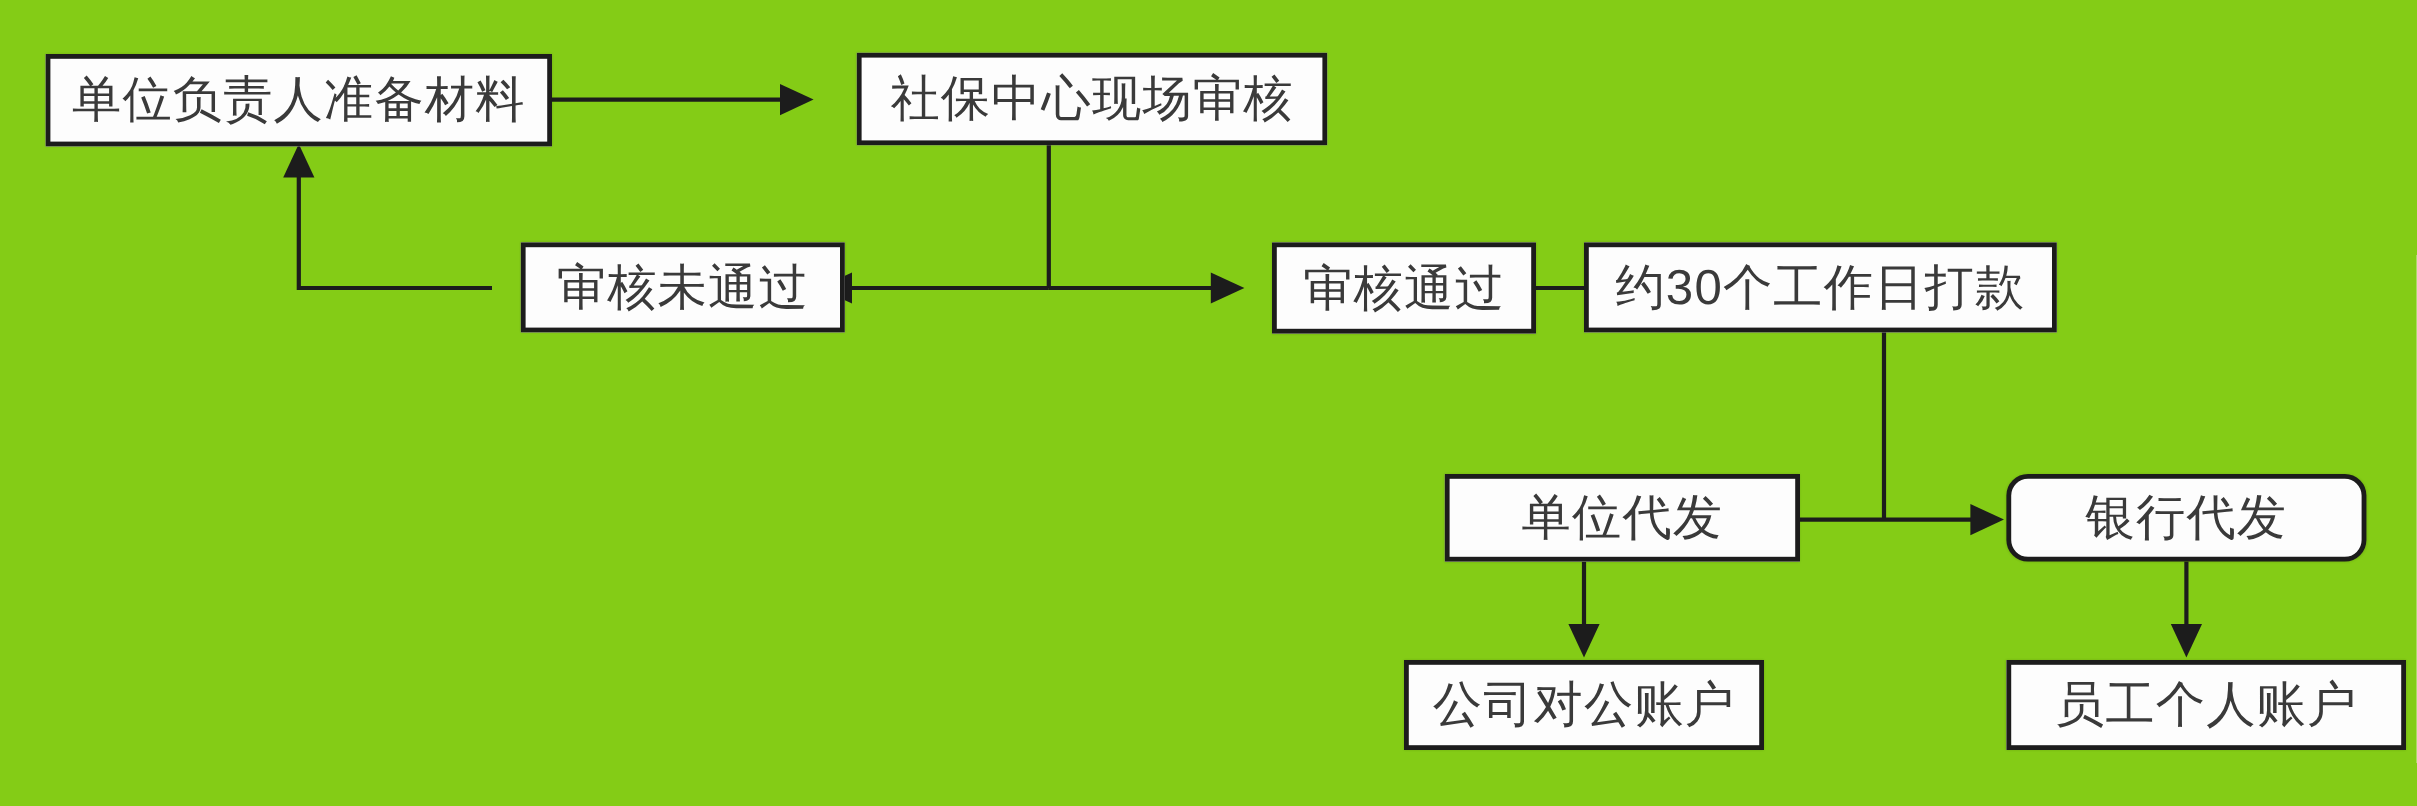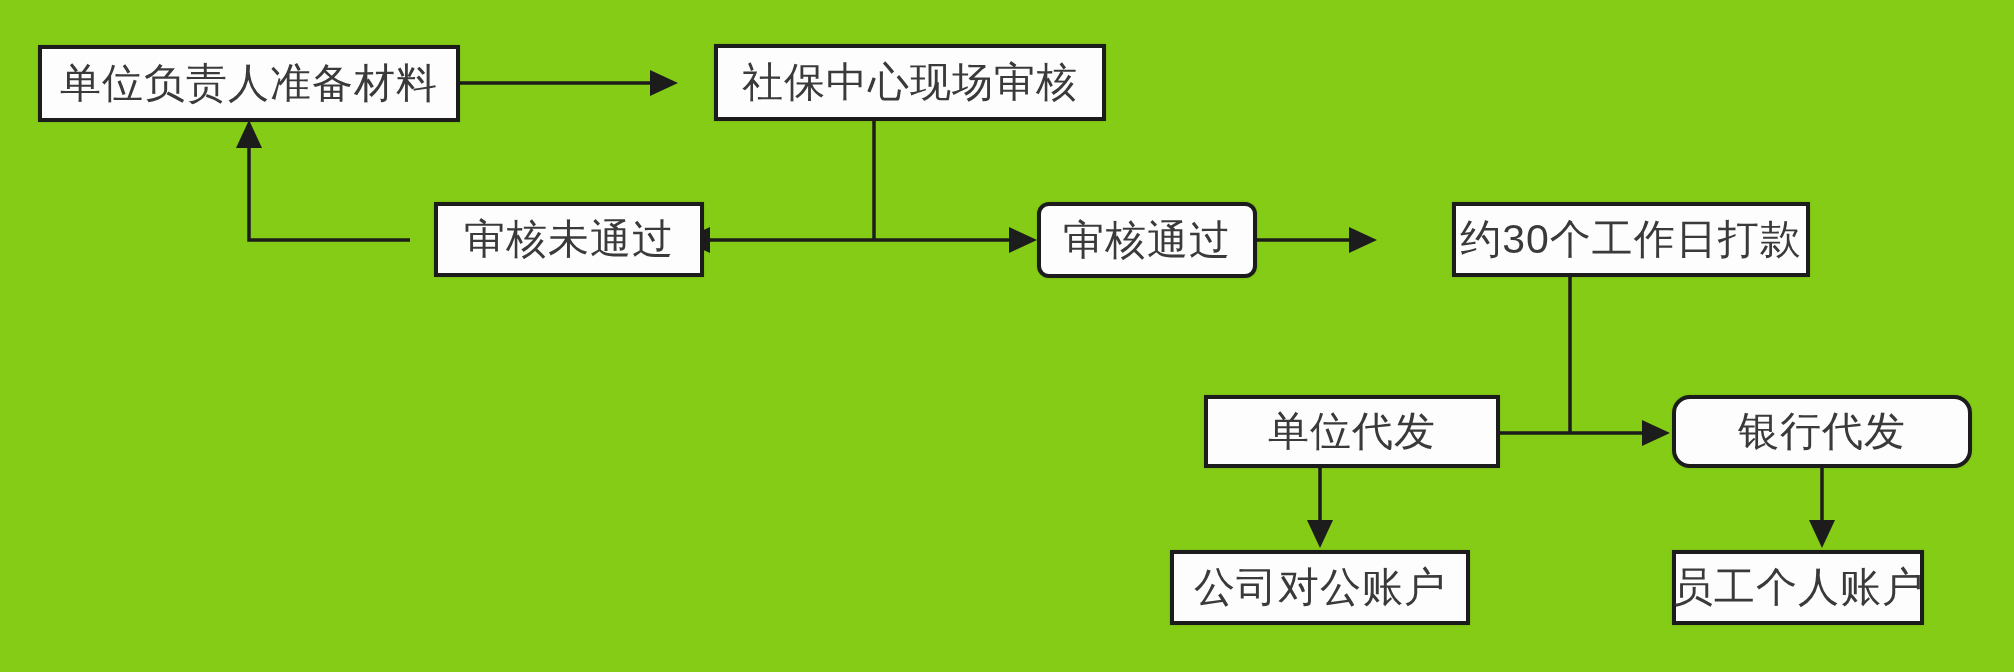--- a/index.html
+++ b/index.html
@@ -106,25 +106,25 @@
       <polygon points="1822,548 1809,520 1835,520"></polygon>
     </g>
   </svg>
 
   <div class="node" style="left:38px;  top:45px;  width:422px; height:77px;">单位负责人准备材料</div>
 
   <div class="node" style="left:714px; top:44px;  width:392px; height:77px;">社保中心现场审核</div>
 
   <div class="node" style="left:410px; top:202px; width:270px; height:75px;margin-left:24px;">审核未通过</div>
 
-  <div class="node" style="left:1037px; top:202px; width:220px; height:76px;border-radius:12px;">审核通过</div>
+  <div class="node" style="left:1060px; top:202px; width:220px; height:76px;">审核通过</div>
 
-  <div class="node" style="left:1452px; top:202px; width:358px; height:75px;">约30个工作日打款</div>
+  <div class="node" style="left:1320px; top:202px; width:394px; height:75px;">约30个工作日打款</div>
 
   <div class="node" style="left:1172px; top:395px; width:296px; height:73px;margin-left:32px;">单位代发</div>
 
   <div class="node" style="left:1672px; top:395px; width:300px; height:73px;border-radius:18px;">银行代发</div>
 
   <div class="node" style="left:1170px; top:550px; width:300px; height:75px;text-align:center;">公司对公账户</div>
 
-  <div class="node" style="left:1672px; top:550px; width:252px; height:75px;">员工个人账户</div>
+  <div class="node" style="left:1672px; top:550px; width:333px; height:75px;">员工个人账户</div>
 
 </div>
 
 </body></html>

